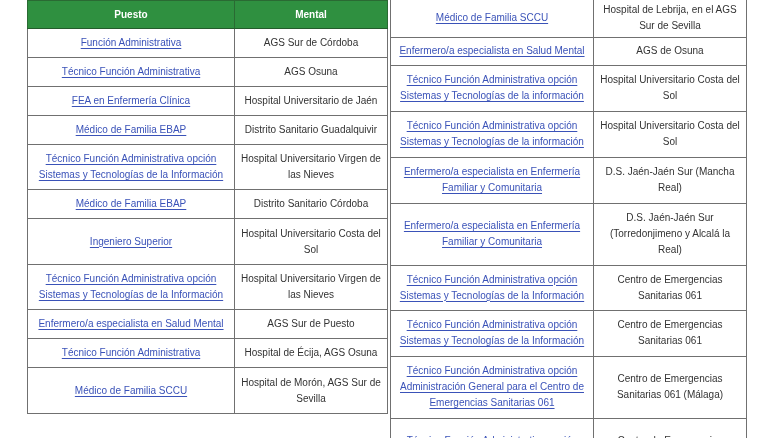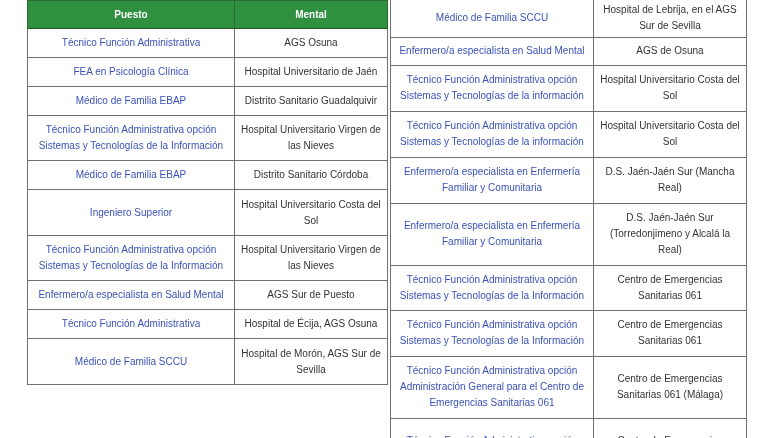--- a/index.html
+++ b/index.html
@@ -28,20 +28,21 @@
   table.tbl th {
     background: #2f9040;
     color: #ffffff;
     font-weight: bold;
     font-size: 10px;
     border-color: #2a6a33;
     border-bottom: 1.5px solid #245c2c;
   }
   a.job {
     color: #3a52b8;
+    text-decoration: underline;
     text-underline-offset: 2px;
     cursor: pointer;
   }
   #left-table { left: 27px; top: 0px; width: 360px; }
   #right-table { left: 390px; top: -1px; width: 356px; }
   #left-table col.c1 { width: 207px; }
   #left-table col.c2 { width: 153px; }
   #right-table col.c1 { width: 203px; }
   #right-table col.c2 { width: 153px; }
   #right-table tr:first-child td { border-top: none; }
@@ -57,25 +58,29 @@
         <col class="c2">
       </colgroup>
     <thead>
       <tr style="height:28px;">
         <th>Puesto</th>
         <th>Mental</th>
       </tr>
     </thead>
     <tbody>
       <tr style="height:29px;">
+        <td><a class="job">Función Administrativa</a></td>
+        <td>AGS Sur de Córdoba</td>
+      </tr>
+      <tr style="height:29px;">
         <td><a class="job">Técnico Función Administrativa</a></td>
         <td>AGS Osuna</td>
       </tr>
       <tr style="height:29px;">
-        <td><a class="job">FEA en Psicología Clínica</a></td>
+        <td><a class="job">FEA en Enfermería Clínica</a></td>
         <td>Hospital Universitario de Jaén</td>
       </tr>
       <tr style="height:29px;">
         <td><a class="job">Médico de Familia EBAP</a></td>
         <td>Distrito Sanitario Guadalquivir</td>
       </tr>
       <tr style="height:45px;">
         <td><a class="job">Técnico Función Administrativa opción Sistemas y Tecnologías de la Información</a></td>
         <td>Hospital Universitario Virgen de las Nieves</td>
       </tr>

